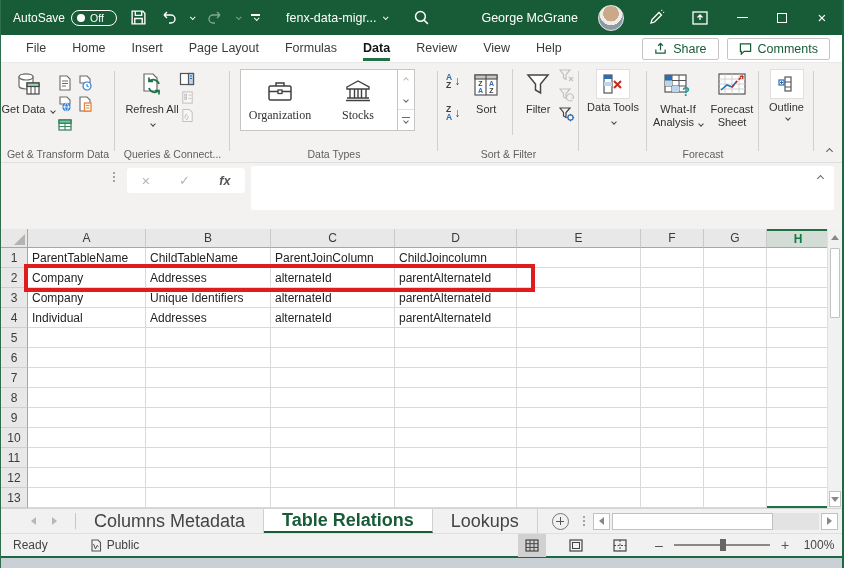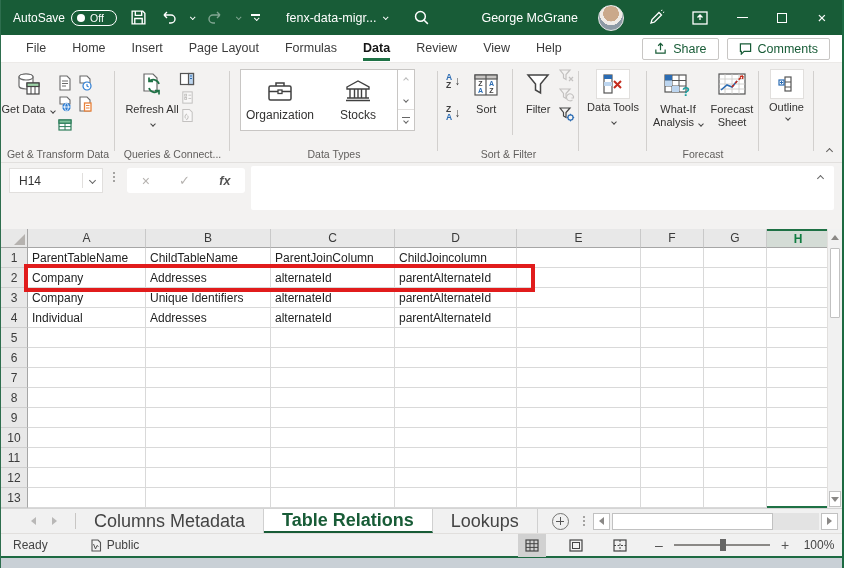--- a/index.html
+++ b/index.html
@@ -326,21 +326,21 @@
                 <path d="M3 1.5 h7 l3 3 v10 h-10z" fill="#fff" stroke="#8a8886" stroke-width="1.1"></path>
                 <path d="M6 11 a2.4 2.4 0 0 1 0-3.4 l1.4-1.4 M8 8 a2.4 2.4 0 0 1 0 3.4 l-1.4 1.4" fill="none" stroke="#8a8886" stroke-width="1.1"></path>
               </svg>
           </span>
         </div>
       </div>
       <div class="glabel">Queries &amp; Connect...</div>
     </div>
 
     <div class="rgroup" style="left:229px;width:208px;">
-      <div class="grow" style="padding-left:10px;">
+      <div class="grow" style="padding-left:10px;font-family:Liberation Serif, serif;">
         <div class="gallery">
           <div class="gitem">
             <svg class="ic" width="30" height="26" viewBox="0 0 30 26">
                 <rect x="4" y="8" width="22" height="14" rx="1.5" fill="none" stroke="#404040" stroke-width="1.5"></rect>
                 <path d="M11 8 v-3 h8 v3" fill="none" stroke="#404040" stroke-width="1.5"></path>
                 <rect x="13" y="12" width="4" height="3.5" fill="none" stroke="#404040" stroke-width="1.3"></rect>
                 <path d="M4 13.5 h9 M17 13.5 h9" stroke="#404040" stroke-width="1.3"></path>
               </svg>
             <span>Organization</span>
           </div>
@@ -495,25 +495,20 @@
           <span class="blbl">Outline</span>
           <span class="chev" style="margin-top:2px;"></span>
         </div>
       </div>
     </div>
 
     <span class="collapse-ribbon chev up"></span>
   </div>
 
   <div class="formularow">
-    <div class="namebox">
-      <span class="nval">H14</span>
-      <span class="nsep"></span>
-      <span class="chev"></span>
-    </div>
     <div class="dots3">
         <i></i>
         <i></i>
         <i></i>
       </div>
     <div class="fxbox">
       <span style="font-size:14px;">×</span>
       <span>✓</span>
       <span class="fx">fx</span>
     </div>

